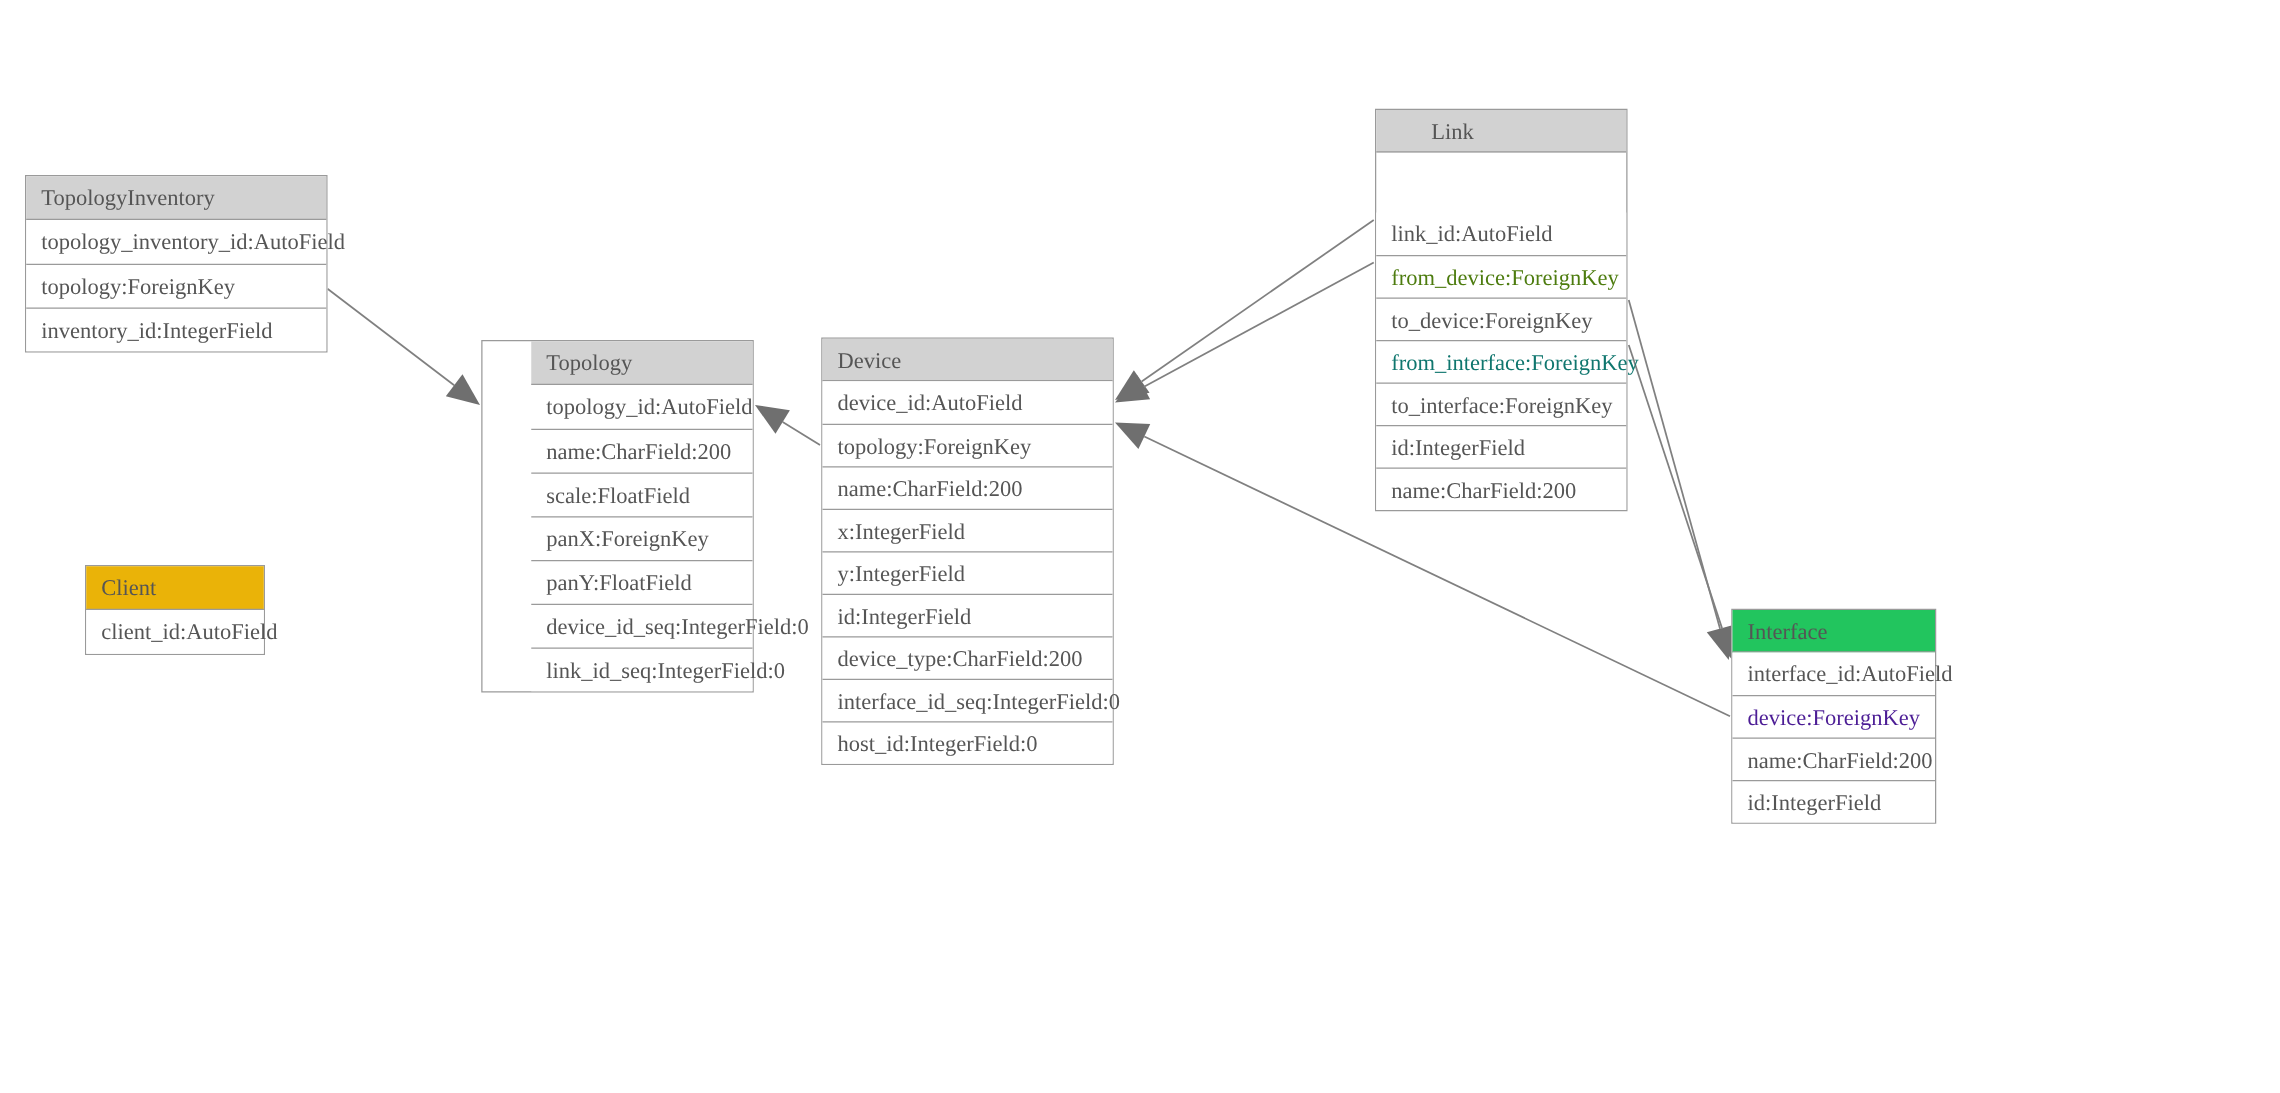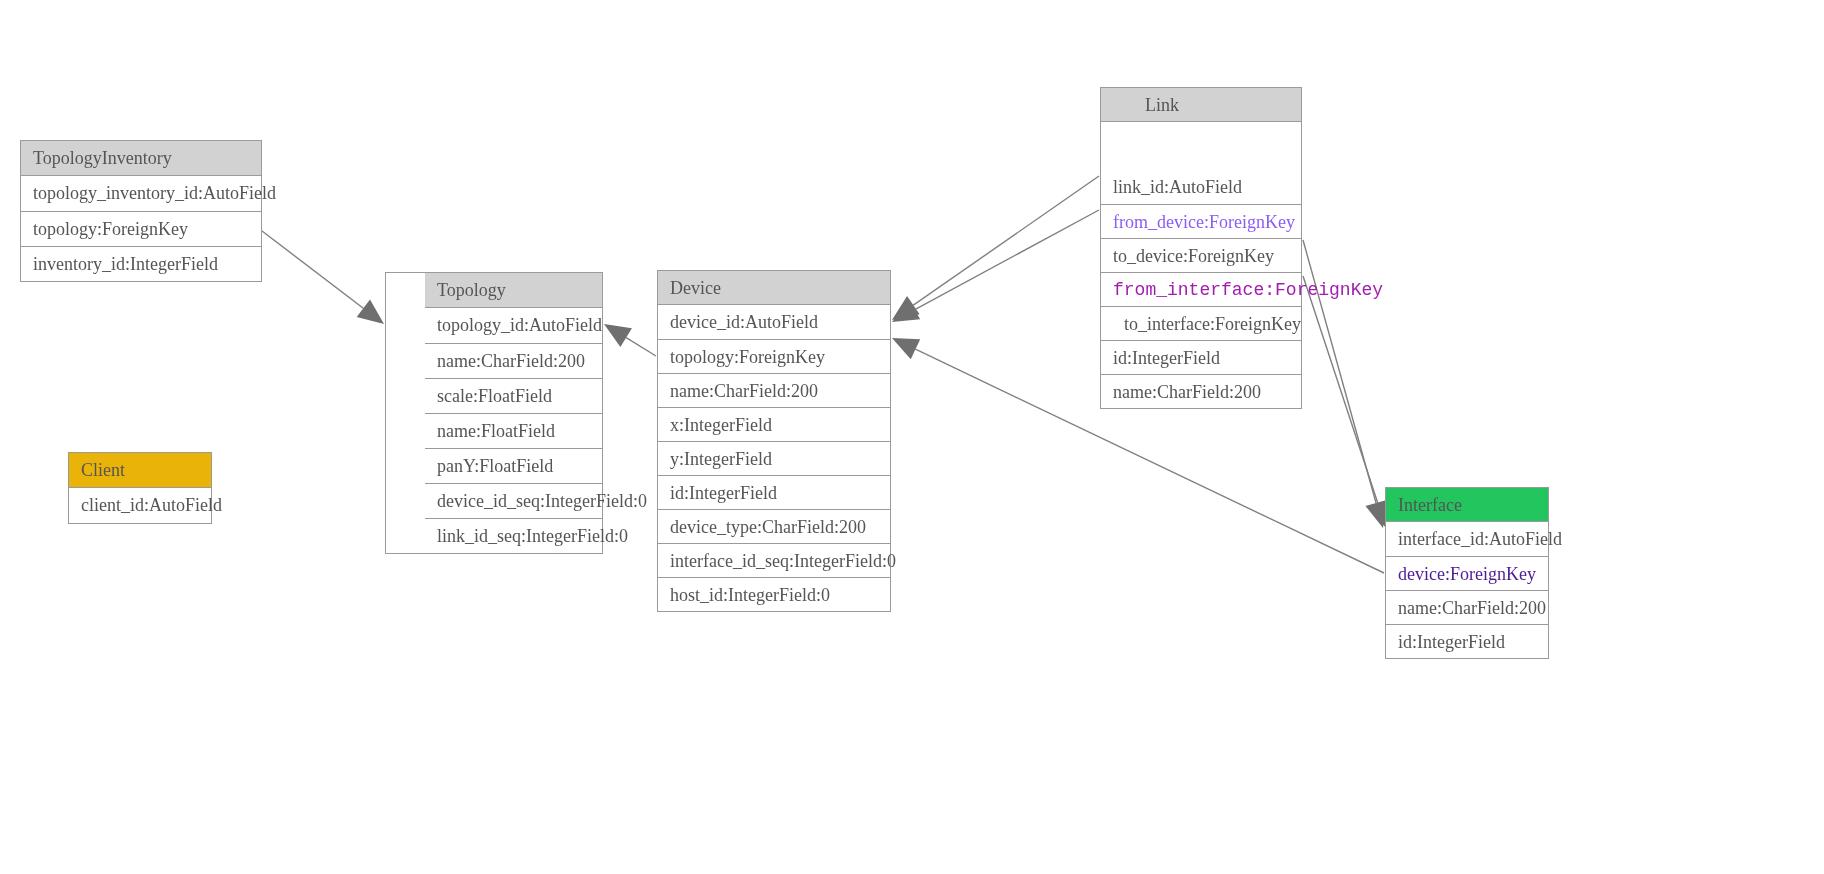--- a/index.html
+++ b/index.html
@@ -107,21 +107,21 @@
         <div class="entity-body">
           <div class="entity-row" style="color: rgb(85, 85, 85); border-top-color: rgb(154, 154, 154); height: 35px; line-height: 15px;">client_id:AutoField</div>
         </div>
       </div>
       <div class="entity" style="left: 385px; top: 272px; width: 218px; border-color: rgb(154, 154, 154); padding-left: 39px;">
         <div class="entity-header" style="background: rgb(210, 210, 210); color: rgb(85, 85, 85); border-bottom-color: rgb(154, 154, 154); height: 35px; line-height: 15px;">Topology</div>
         <div class="entity-body">
           <div class="entity-row" style="color: rgb(85, 85, 85); border-top-color: rgb(154, 154, 154); height: 35px; line-height: 15px;">topology_id:AutoField</div>
           <div class="entity-row" style="color: rgb(85, 85, 85); border-top-color: rgb(154, 154, 154); height: 35px; line-height: 15px;">name:CharField:200</div>
           <div class="entity-row" style="color: rgb(85, 85, 85); border-top-color: rgb(154, 154, 154); height: 35px; line-height: 15px;">scale:FloatField</div>
-          <div class="entity-row" style="color: rgb(85, 85, 85); border-top-color: rgb(154, 154, 154); height: 35px; line-height: 15px;">name:FloatField</div>
+          <div class="entity-row" style="color: rgb(85, 85, 85); border-top-color: rgb(154, 154, 154); height: 35px; line-height: 15px;">panX:ForeignKey</div>
           <div class="entity-row" style="color: rgb(85, 85, 85); border-top-color: rgb(154, 154, 154); height: 35px; line-height: 15px;">panY:FloatField</div>
           <div class="entity-row" style="color: rgb(85, 85, 85); border-top-color: rgb(154, 154, 154); height: 35px; line-height: 15px;">device_id_seq:IntegerField:0</div>
           <div class="entity-row" style="color: rgb(85, 85, 85); border-top-color: rgb(154, 154, 154); height: 35px; line-height: 15px;">link_id_seq:IntegerField:0</div>
         </div>
       </div>
       <div class="entity" style="left: 657px; top: 270px; width: 234px; border-color: rgb(154, 154, 154);">
         <div class="entity-header" style="background: rgb(210, 210, 210); color: rgb(85, 85, 85); border-bottom-color: rgb(154, 154, 154); height: 34px; line-height: 14px;">Device</div>
         <div class="entity-body">
           <div class="entity-row" style="color: rgb(85, 85, 85); border-top-color: rgb(154, 154, 154); height: 34px; line-height: 14px;">device_id:AutoField</div>
           <div class="entity-row" style="color: rgb(85, 85, 85); border-top-color: rgb(154, 154, 154); height: 34px; line-height: 14px;">topology:ForeignKey</div>
@@ -131,24 +131,24 @@
           <div class="entity-row" style="color: rgb(85, 85, 85); border-top-color: rgb(154, 154, 154); height: 34px; line-height: 14px;">id:IntegerField</div>
           <div class="entity-row" style="color: rgb(85, 85, 85); border-top-color: rgb(154, 154, 154); height: 34px; line-height: 14px;">device_type:CharField:200</div>
           <div class="entity-row" style="color: rgb(85, 85, 85); border-top-color: rgb(154, 154, 154); height: 34px; line-height: 14px;">interface_id_seq:IntegerField:0</div>
           <div class="entity-row" style="color: rgb(85, 85, 85); border-top-color: rgb(154, 154, 154); height: 34px; line-height: 14px;">host_id:IntegerField:0</div>
         </div>
       </div>
       <div class="entity" style="left: 1100px; top: 87px; width: 202px; border-color: rgb(154, 154, 154);">
         <div class="entity-header" style="background: rgb(210, 210, 210); color: rgb(85, 85, 85); border-bottom-color: rgb(154, 154, 154); height: 34px; line-height: 14px; padding-left: 44px;">Link</div>
         <div class="entity-body">
           <div class="entity-row" style="color: rgb(85, 85, 85); border-top-color: rgb(154, 154, 154); height: 34px; line-height: 14px; margin-top: 48px;">link_id:AutoField</div>
-          <div class="entity-row" style="color: #8b5cf6; border-top-color: rgb(154, 154, 154); height: 34px; line-height: 14px;">from_device:ForeignKey</div>
+          <div class="entity-row" style="color: #4d7c0f; border-top-color: rgb(154, 154, 154); height: 34px; line-height: 14px;">from_device:ForeignKey</div>
           <div class="entity-row" style="color: rgb(85, 85, 85); border-top-color: rgb(154, 154, 154); height: 34px; line-height: 14px;">to_device:ForeignKey</div>
-          <div class="entity-row" style="color: #a21caf; border-top-color: rgb(154, 154, 154); height: 34px; line-height: 14px; font-family: Liberation Mono, monospace;">from_interface:ForeignKey</div>
-          <div class="entity-row" style="color: rgb(85, 85, 85); border-top-color: rgb(154, 154, 154); height: 34px; line-height: 14px; text-align: right;">to_interface:ForeignKey</div>
+          <div class="entity-row" style="color: #0f766e; border-top-color: rgb(154, 154, 154); height: 34px; line-height: 14px;">from_interface:ForeignKey</div>
+          <div class="entity-row" style="color: rgb(85, 85, 85); border-top-color: rgb(154, 154, 154); height: 34px; line-height: 14px;">to_interface:ForeignKey</div>
           <div class="entity-row" style="color: rgb(85, 85, 85); border-top-color: rgb(154, 154, 154); height: 34px; line-height: 14px;">id:IntegerField</div>
           <div class="entity-row" style="color: rgb(85, 85, 85); border-top-color: rgb(154, 154, 154); height: 34px; line-height: 14px;">name:CharField:200</div>
         </div>
       </div>
       <div class="entity" style="left: 1385px; top: 487px; width: 164px; border-color: rgb(154, 154, 154);">
         <div class="entity-header" style="background: #22c55e; color: rgb(85, 85, 85); border-bottom-color: rgb(154, 154, 154); height: 34px; line-height: 14px;">Interface</div>
         <div class="entity-body">
           <div class="entity-row" style="color: rgb(85, 85, 85); border-top-color: rgb(154, 154, 154); height: 34px; line-height: 14px;">interface_id:AutoField</div>
           <div class="entity-row" style="color: #4c1d95; border-top-color: rgb(154, 154, 154); height: 34px; line-height: 14px;">device:ForeignKey</div>
           <div class="entity-row" style="color: rgb(85, 85, 85); border-top-color: rgb(154, 154, 154); height: 34px; line-height: 14px;">name:CharField:200</div>

